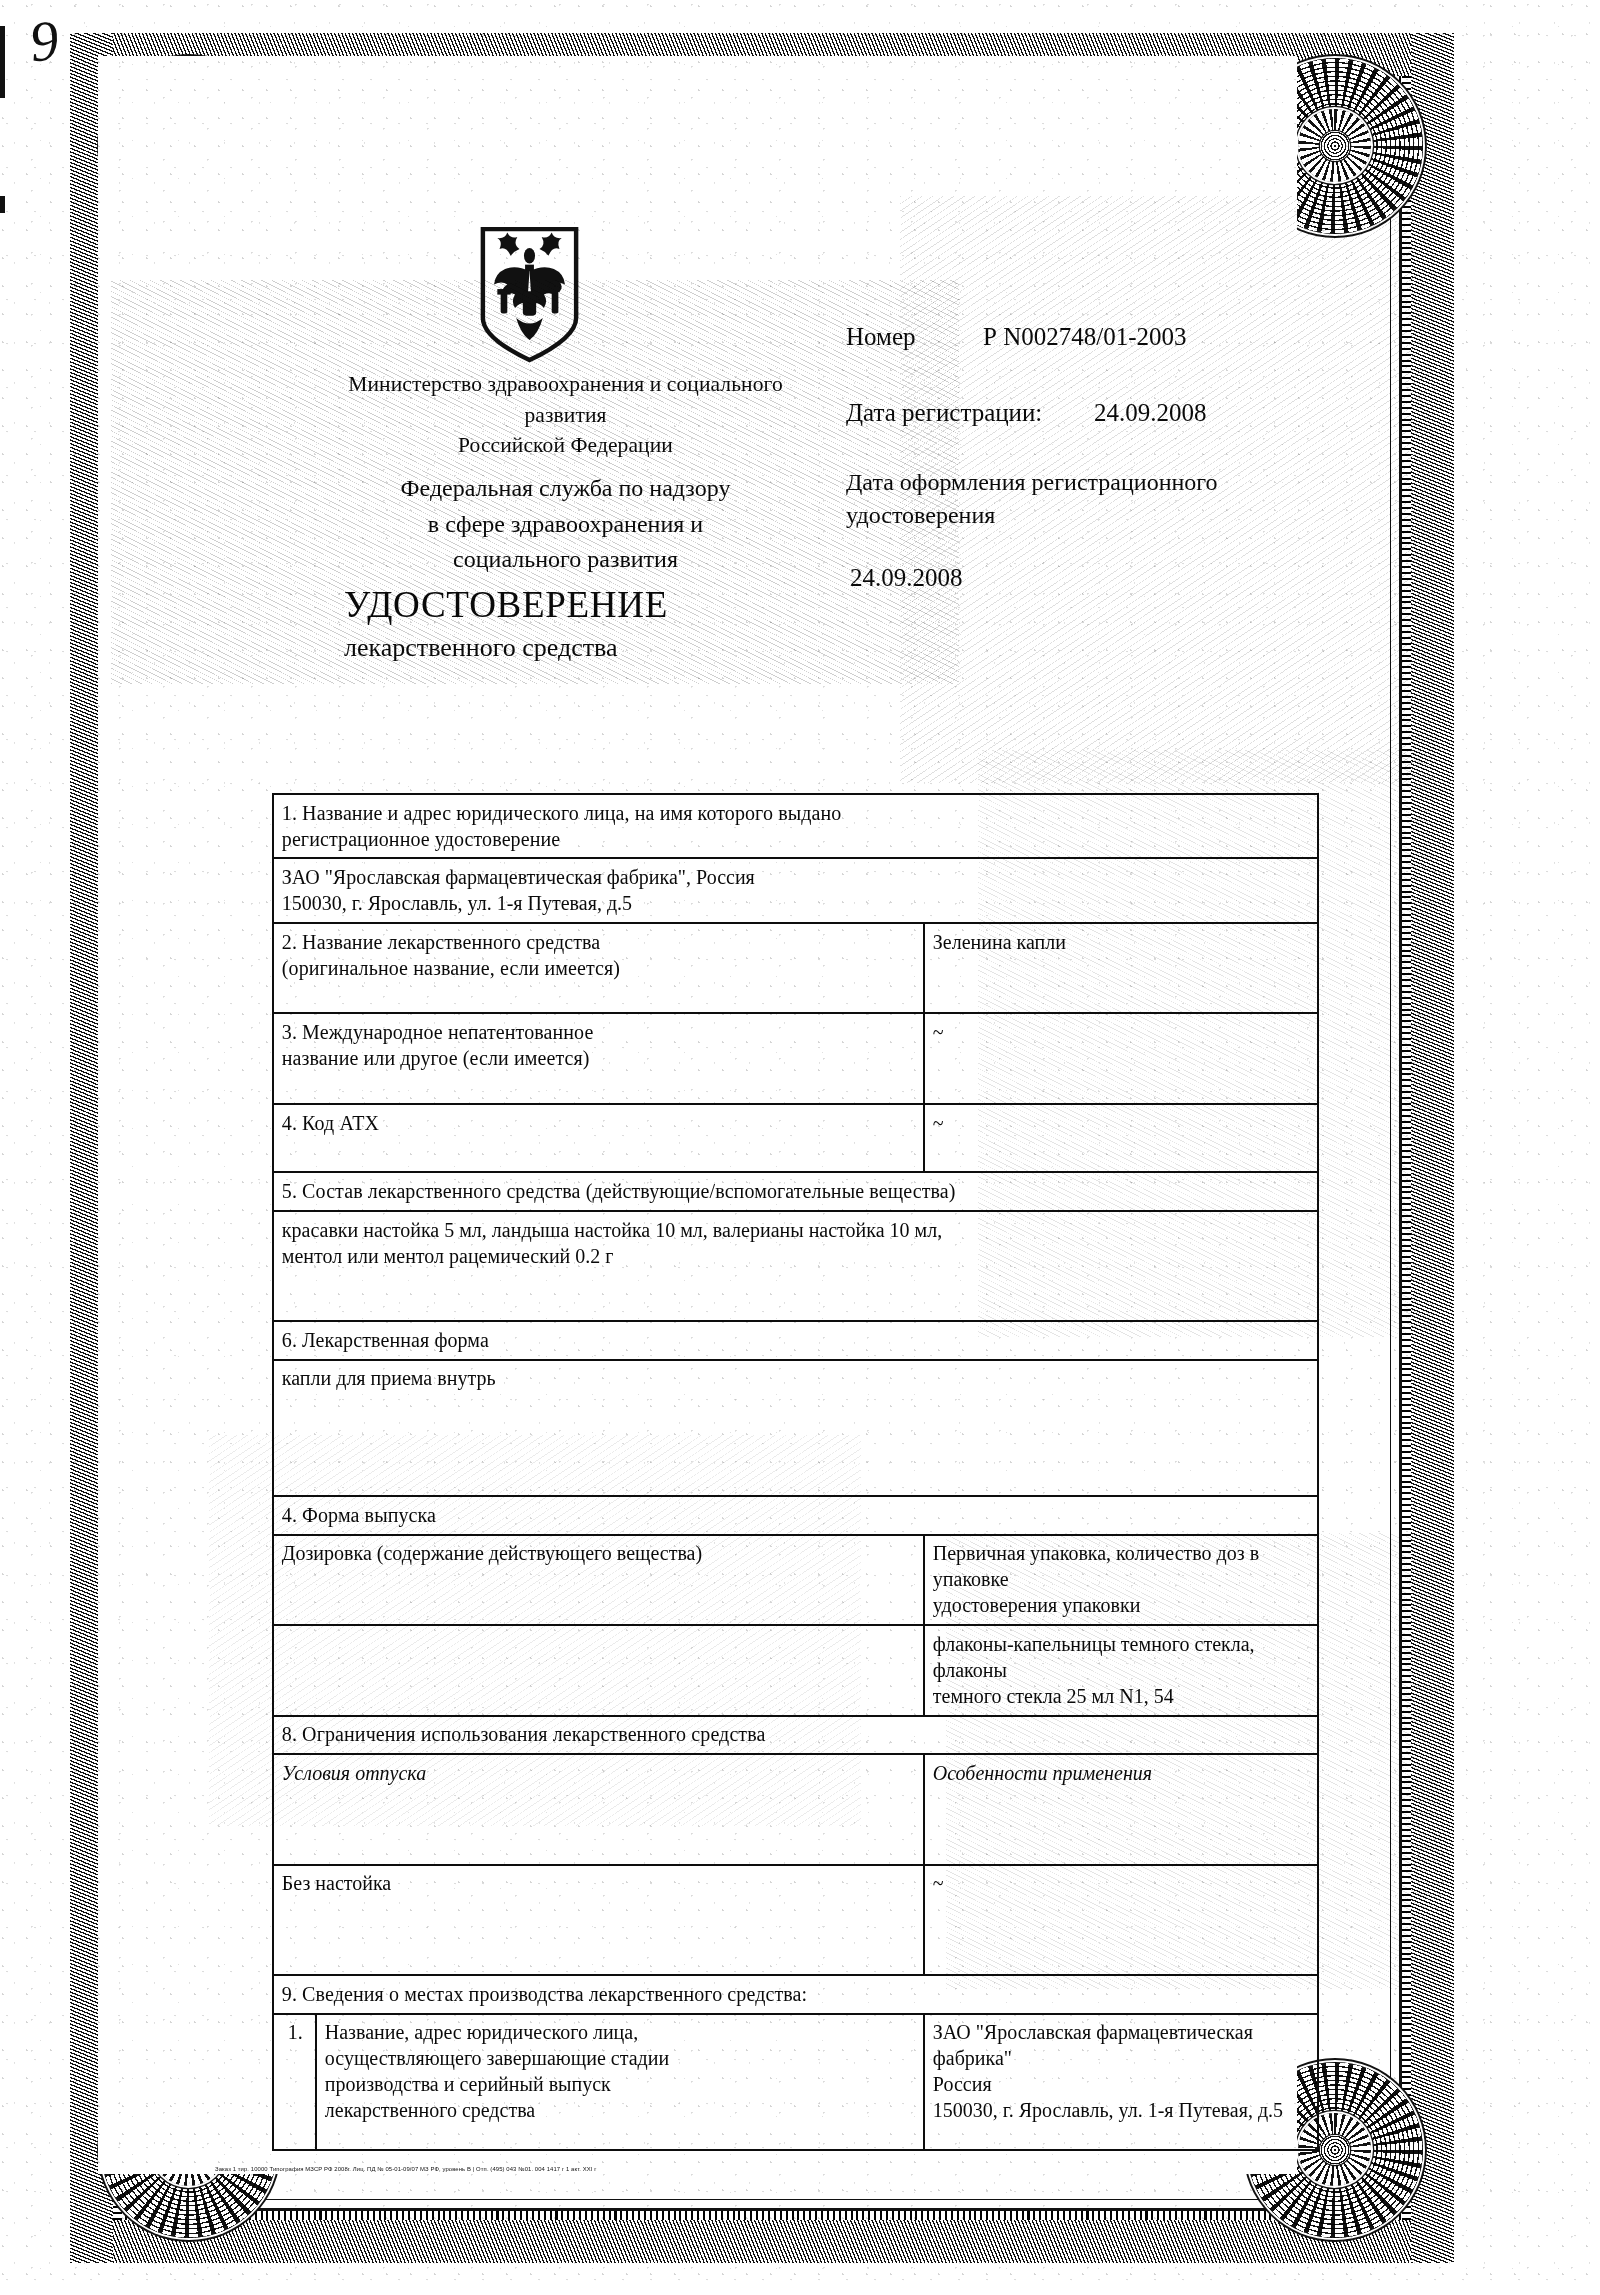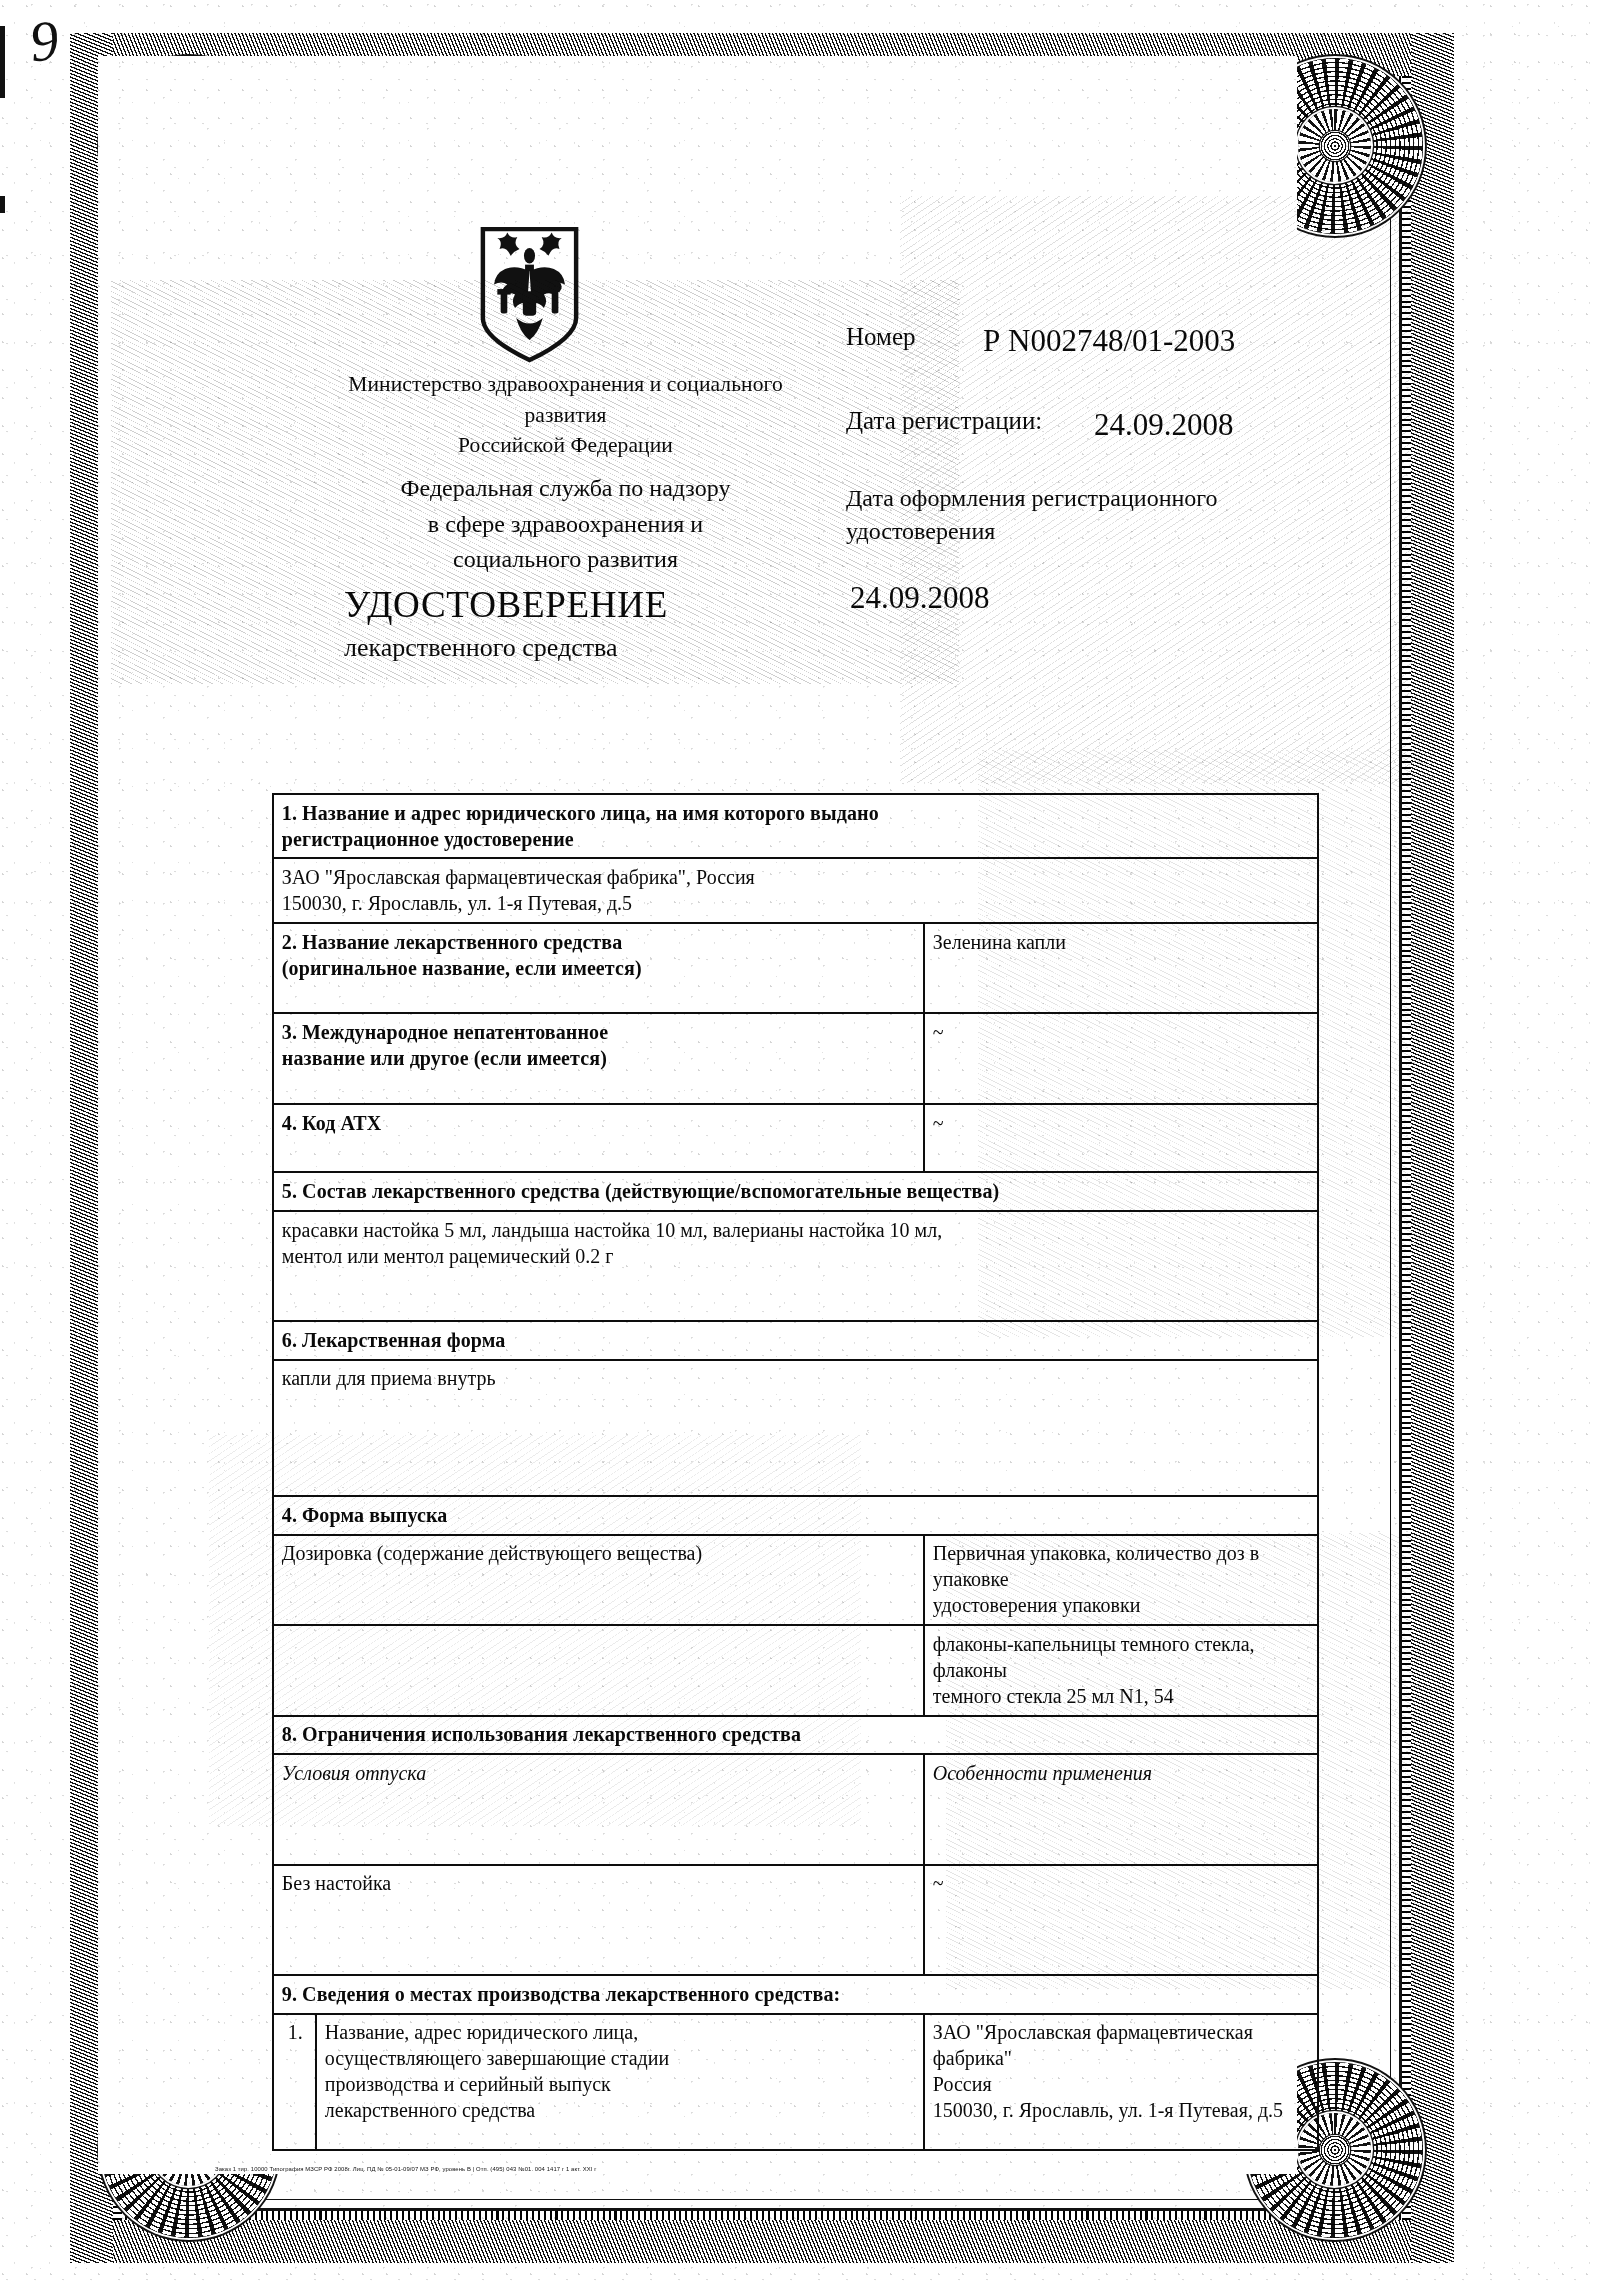--- a/index.html
+++ b/index.html
@@ -86,35 +86,35 @@
   .agency{position:absolute;left:215px;top:438px;width:561px;text-align:center;
     font-size:24px;line-height:1.48;}
 
   .bigtitle{position:absolute;left:215px;top:551px;width:574px;}
   .bigtitle .l1,.bigtitle .l2{font-size:37px;line-height:1.16;letter-spacing:0.7px;padding-left:59px;}
   .bigtitle .l3{font-size:26px;line-height:1.3;padding-left:59px;margin-top:3.9px;}
 
   .rightcol{position:absolute;left:776px;top:287px;width:509px;}
   .rc-row{display:flex;align-items:flex-start;margin-bottom:5.2px;}
   .rc-label{font-size:25px;line-height:1.34;}
-  .rc-value{font-size:31px;line-height:1.34;}
+  .rc-value{font-size:25px;line-height:1.34;}
   .rc-num{margin-top:0;}
   .rc-num .rc-label{width:137px;}
   .rc-reg{margin-top:42px;}
   .rc-reg .rc-label{width:248px;}
   .rc-iss{margin-top:37px;display:block;}
   .rc-iss .rc-label{font-size:24px;line-height:1.36;}
   .rc-iss .rc-value{margin-top:30px;margin-left:3.9px;}
 
   
   table.form{position:absolute;left:202px;top:760px;width:1045px;
     border-collapse:collapse;table-layout:fixed;}
   table.form td{border:2px solid #0d0d0d;vertical-align:top;
     padding:4.6px 6.5px 5.9px 7.8px;font-size:20px;line-height:1.30;}
-  td.hdr{font-weight:bold;font-size:21.5px;letter-spacing:0.1px;}
+  td.hdr{font-weight:normal;font-size:21.5px;letter-spacing:0.1px;}
   td.val{font-size:20px;}
   td.small{font-size:16.3px;line-height:1.26;}
   td.ital{font-style:italic;font-size:17.6px;}
   td.tall-a{height:56px;}
   td.tall-b{height:78px;}
   td.tall-c{height:98px;}
   td.tall-d{height:124px;}
   td.numcell{text-align:center;font-size:19px;vertical-align:middle;padding-top:0;}
   .tilde{font-size:20px;}
 

